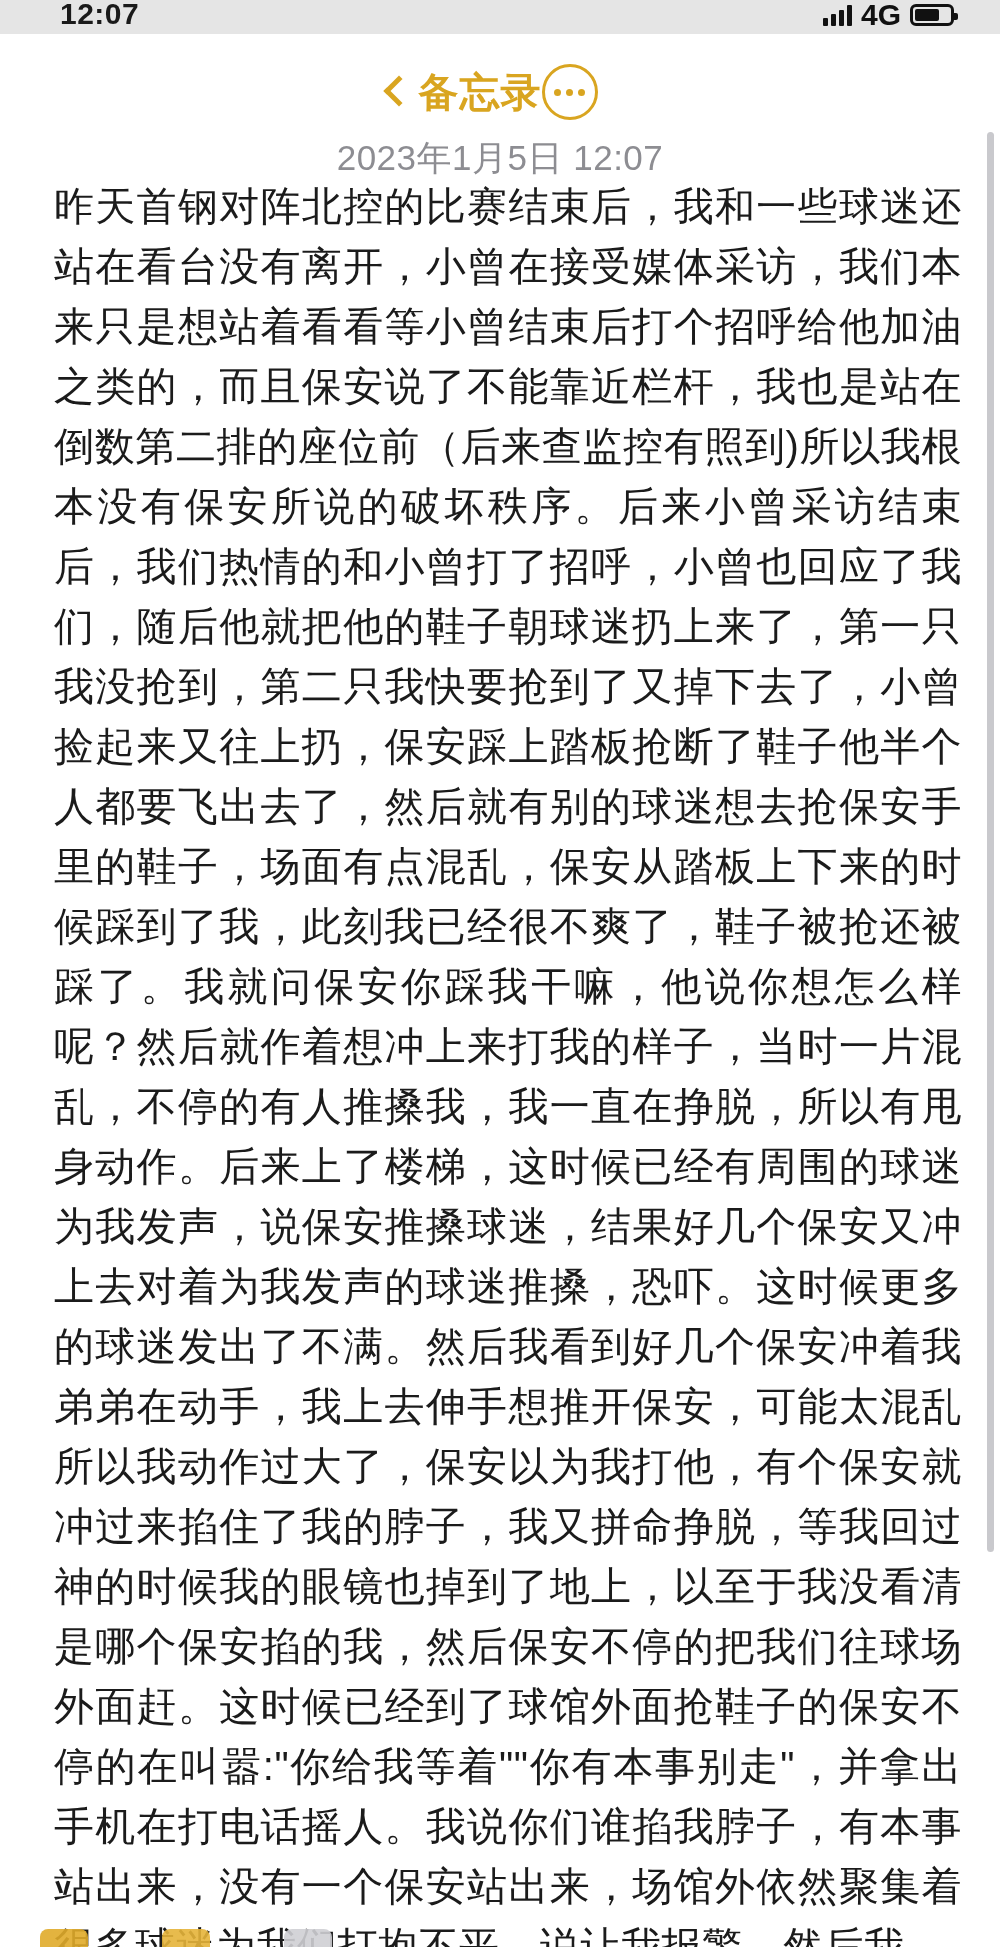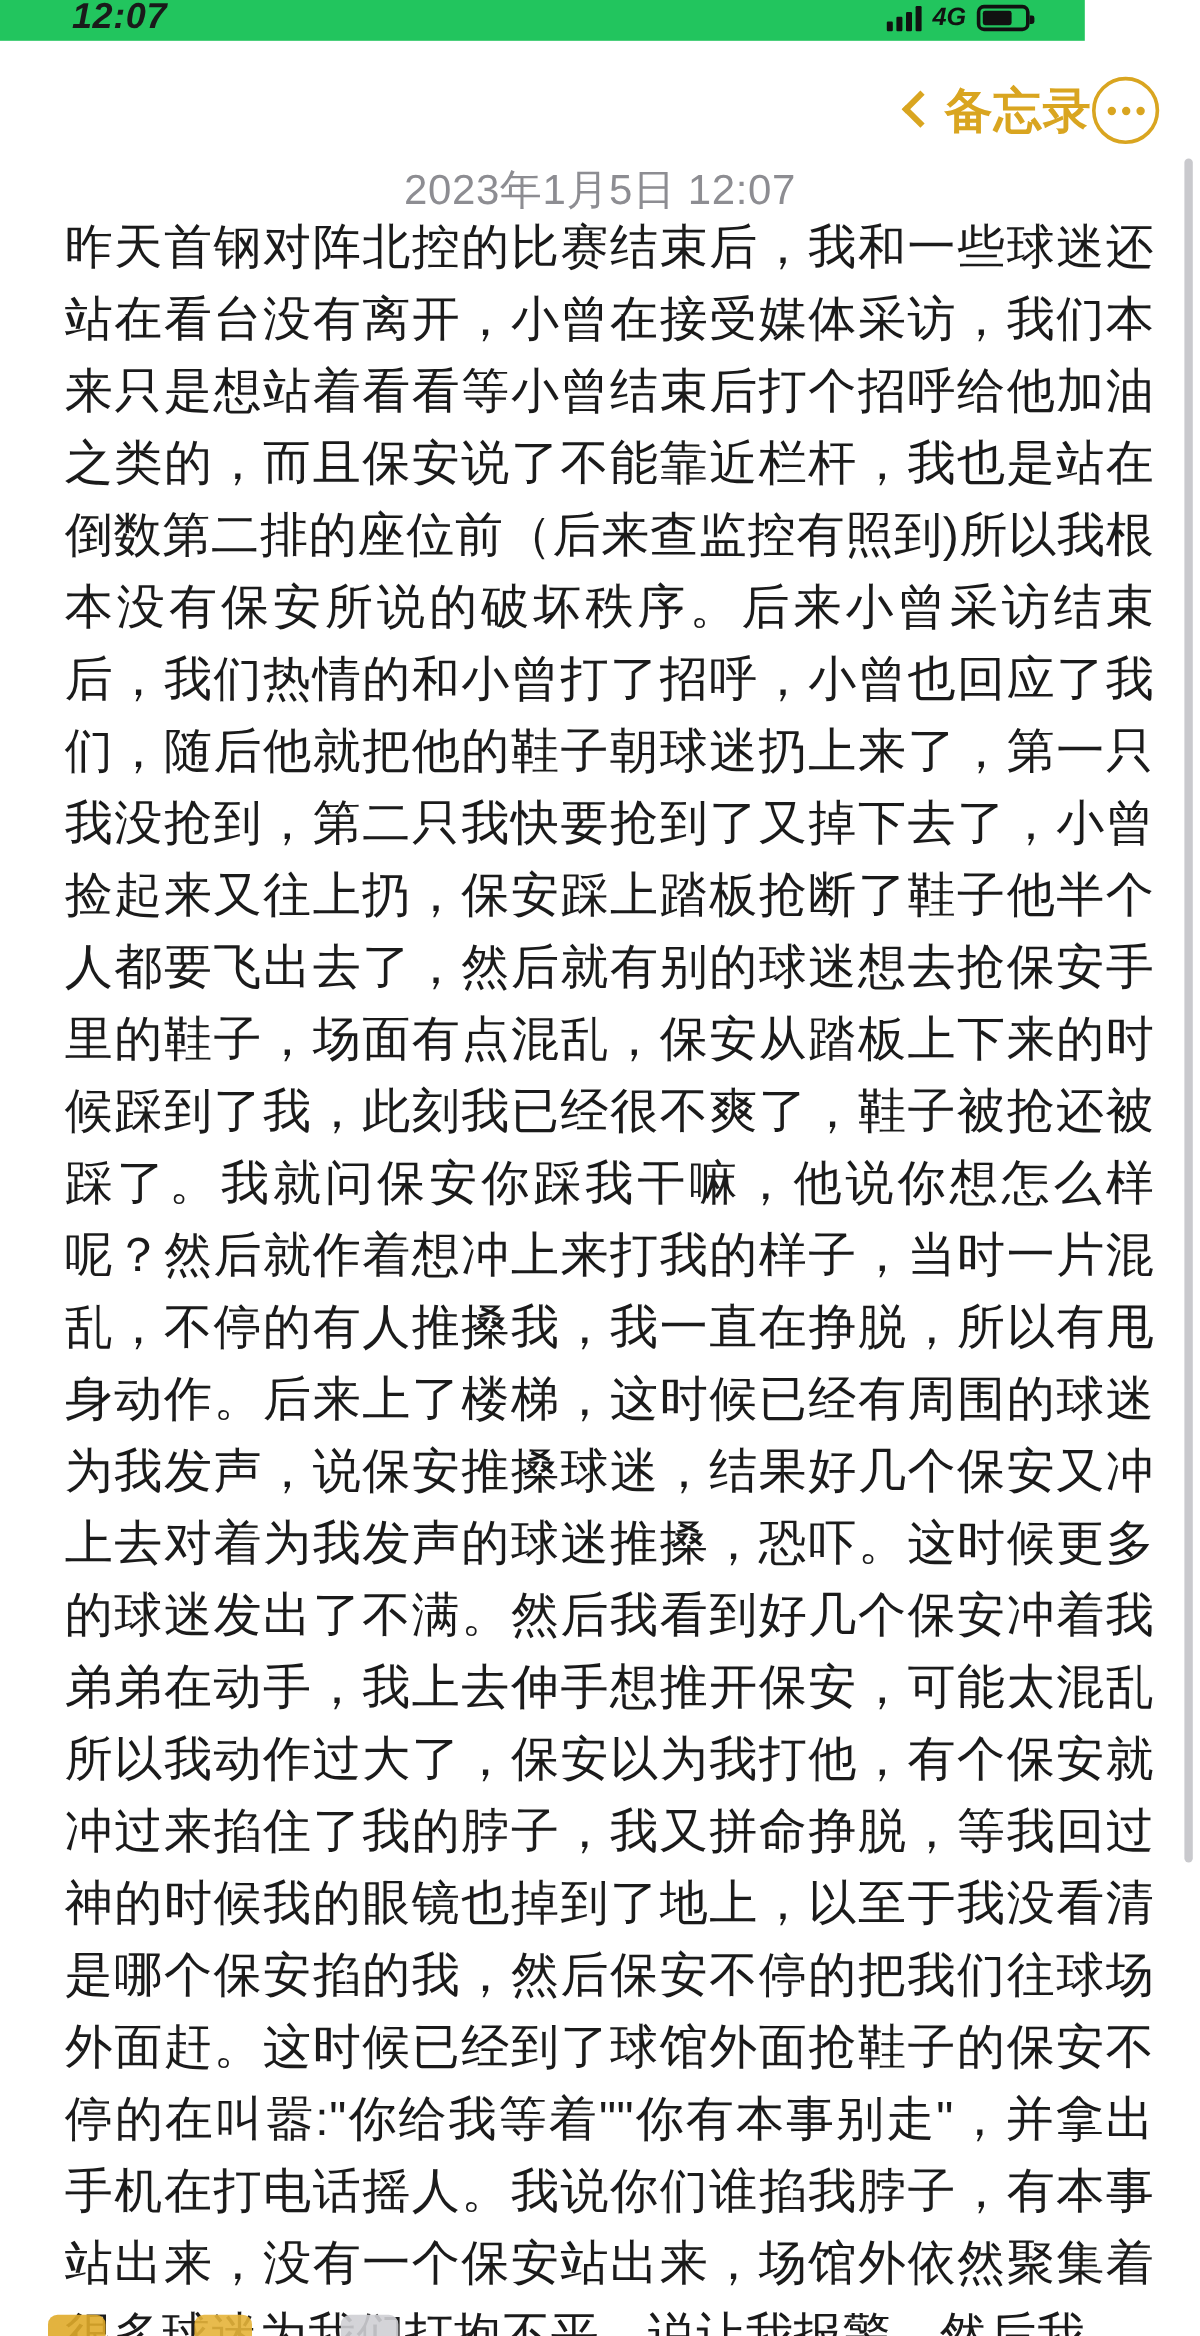--- a/index.html
+++ b/index.html
@@ -11,29 +11,28 @@
     width: 1000px;
     height: 1947px;
     position: relative;
     font-family: "Liberation Sans", sans-serif;
     overflow: hidden;
   }
   
   .status-bar {
     position: absolute;
     top: 0; left: 0;
-    width: 904px;
+    width: 1000px;
     height: 34px;
     display: flex;
     align-items: center;
     justify-content: space-between;
     padding: 0 46px 0 60px;
     box-sizing: border-box;
-    background: #22c55e;
-    font-style: italic;
+    background: #e5e5e5;
   }
   .status-time {
     font-size: 30px;
     font-weight: bold;
     color: #1a1a1a;
     letter-spacing: 0.5px;
     line-height: 30px;
     margin-top: -6px;
   }
   .status-right {
@@ -52,21 +51,21 @@
     display: block;
     width: 5px;
     background: #111;
     border-radius: 1px;
   }
   .signal i:nth-child(1) { height: 8px; }
   .signal i:nth-child(2) { height: 12px; }
   .signal i:nth-child(3) { height: 16px; }
   .signal i:nth-child(4) { height: 21px; }
   .net-label {
-    font-size: 21px;
+    font-size: 30px;
     font-weight: bold;
     color: #111;
     line-height: 22px;
   }
   .battery {
     width: 44px;
     height: 22px;
     border: 3px solid #111;
     border-radius: 6px;
     position: relative;
@@ -91,21 +90,21 @@
   }
 
   
   .nav-bar {
     position: absolute;
     top: 52px; left: 0;
     width: 1000px;
     height: 80px;
     display: flex;
     align-items: center;
-    justify-content: flex-end;
+    justify-content: center;
     padding: 0 34px 0 16px;
     box-sizing: border-box;
   }
   .back-group {
     display: flex;
     align-items: center;
     gap: 14px;
     color: #d9a520;
   }
   .chevron-left {

